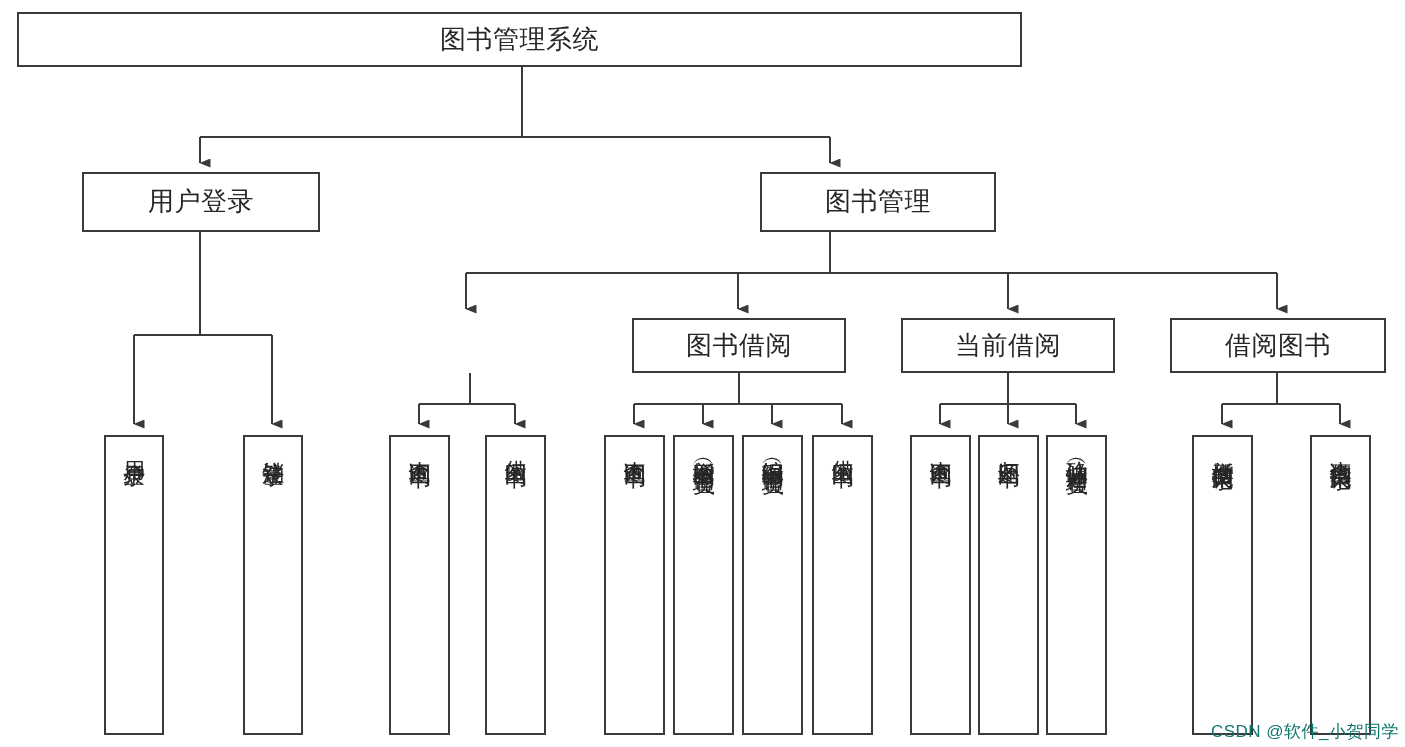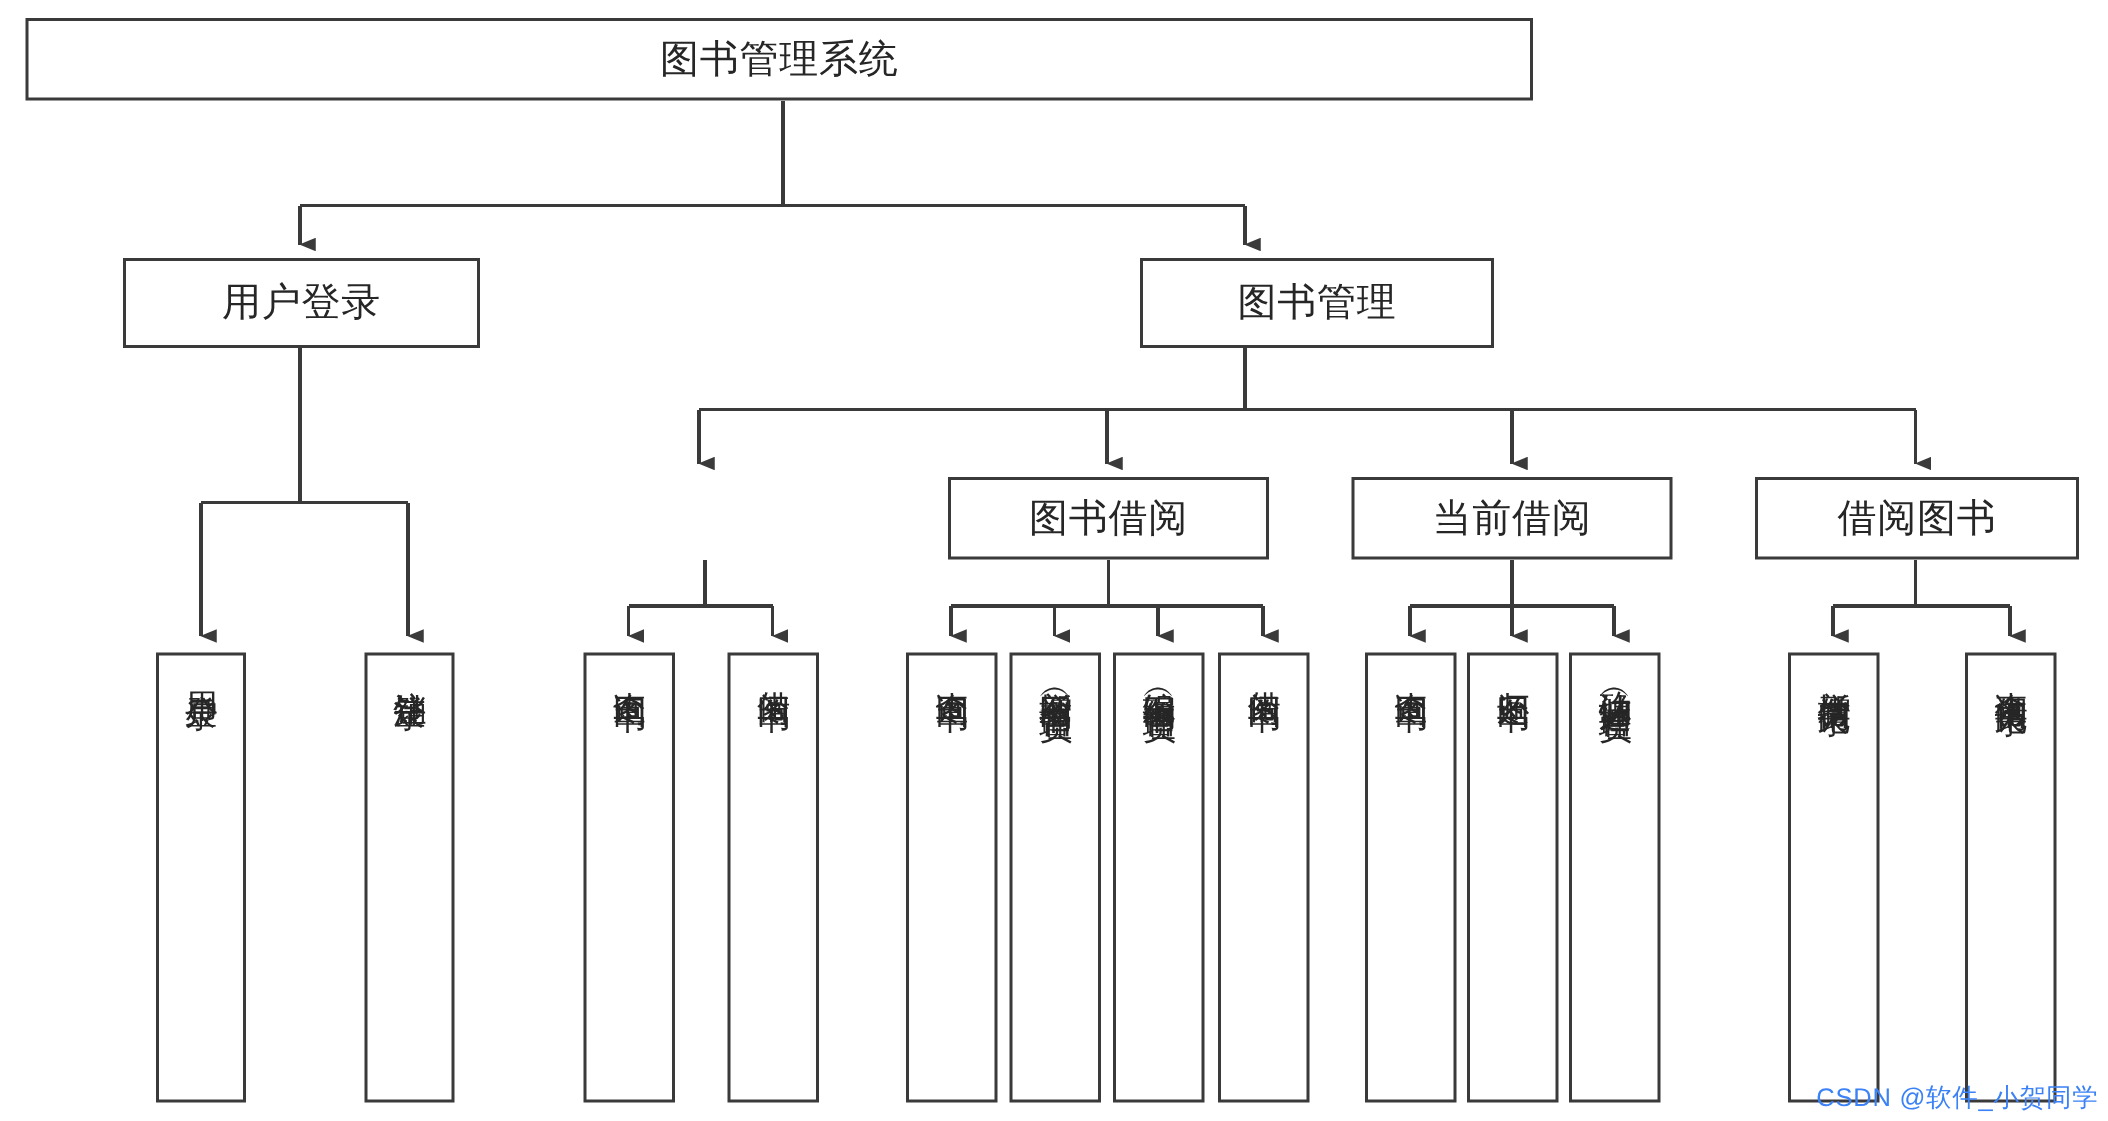--- a/index.html
+++ b/index.html
@@ -54,21 +54,21 @@
     line-height: 1.30;
     letter-spacing: 2px;
     white-space: nowrap;
     text-align: left;
   }
   .watermark {
     position: absolute;
     right: 6px;
     bottom: 4px;
     font-size: 17px;
-    color: #3b82f6;
+    color: #0f766e;
     letter-spacing: 0.5px;
     white-space: nowrap;
     pointer-events: none;
   }
 </style>
 </head>
 <body>
 
 <div id="diagram-root">
 

